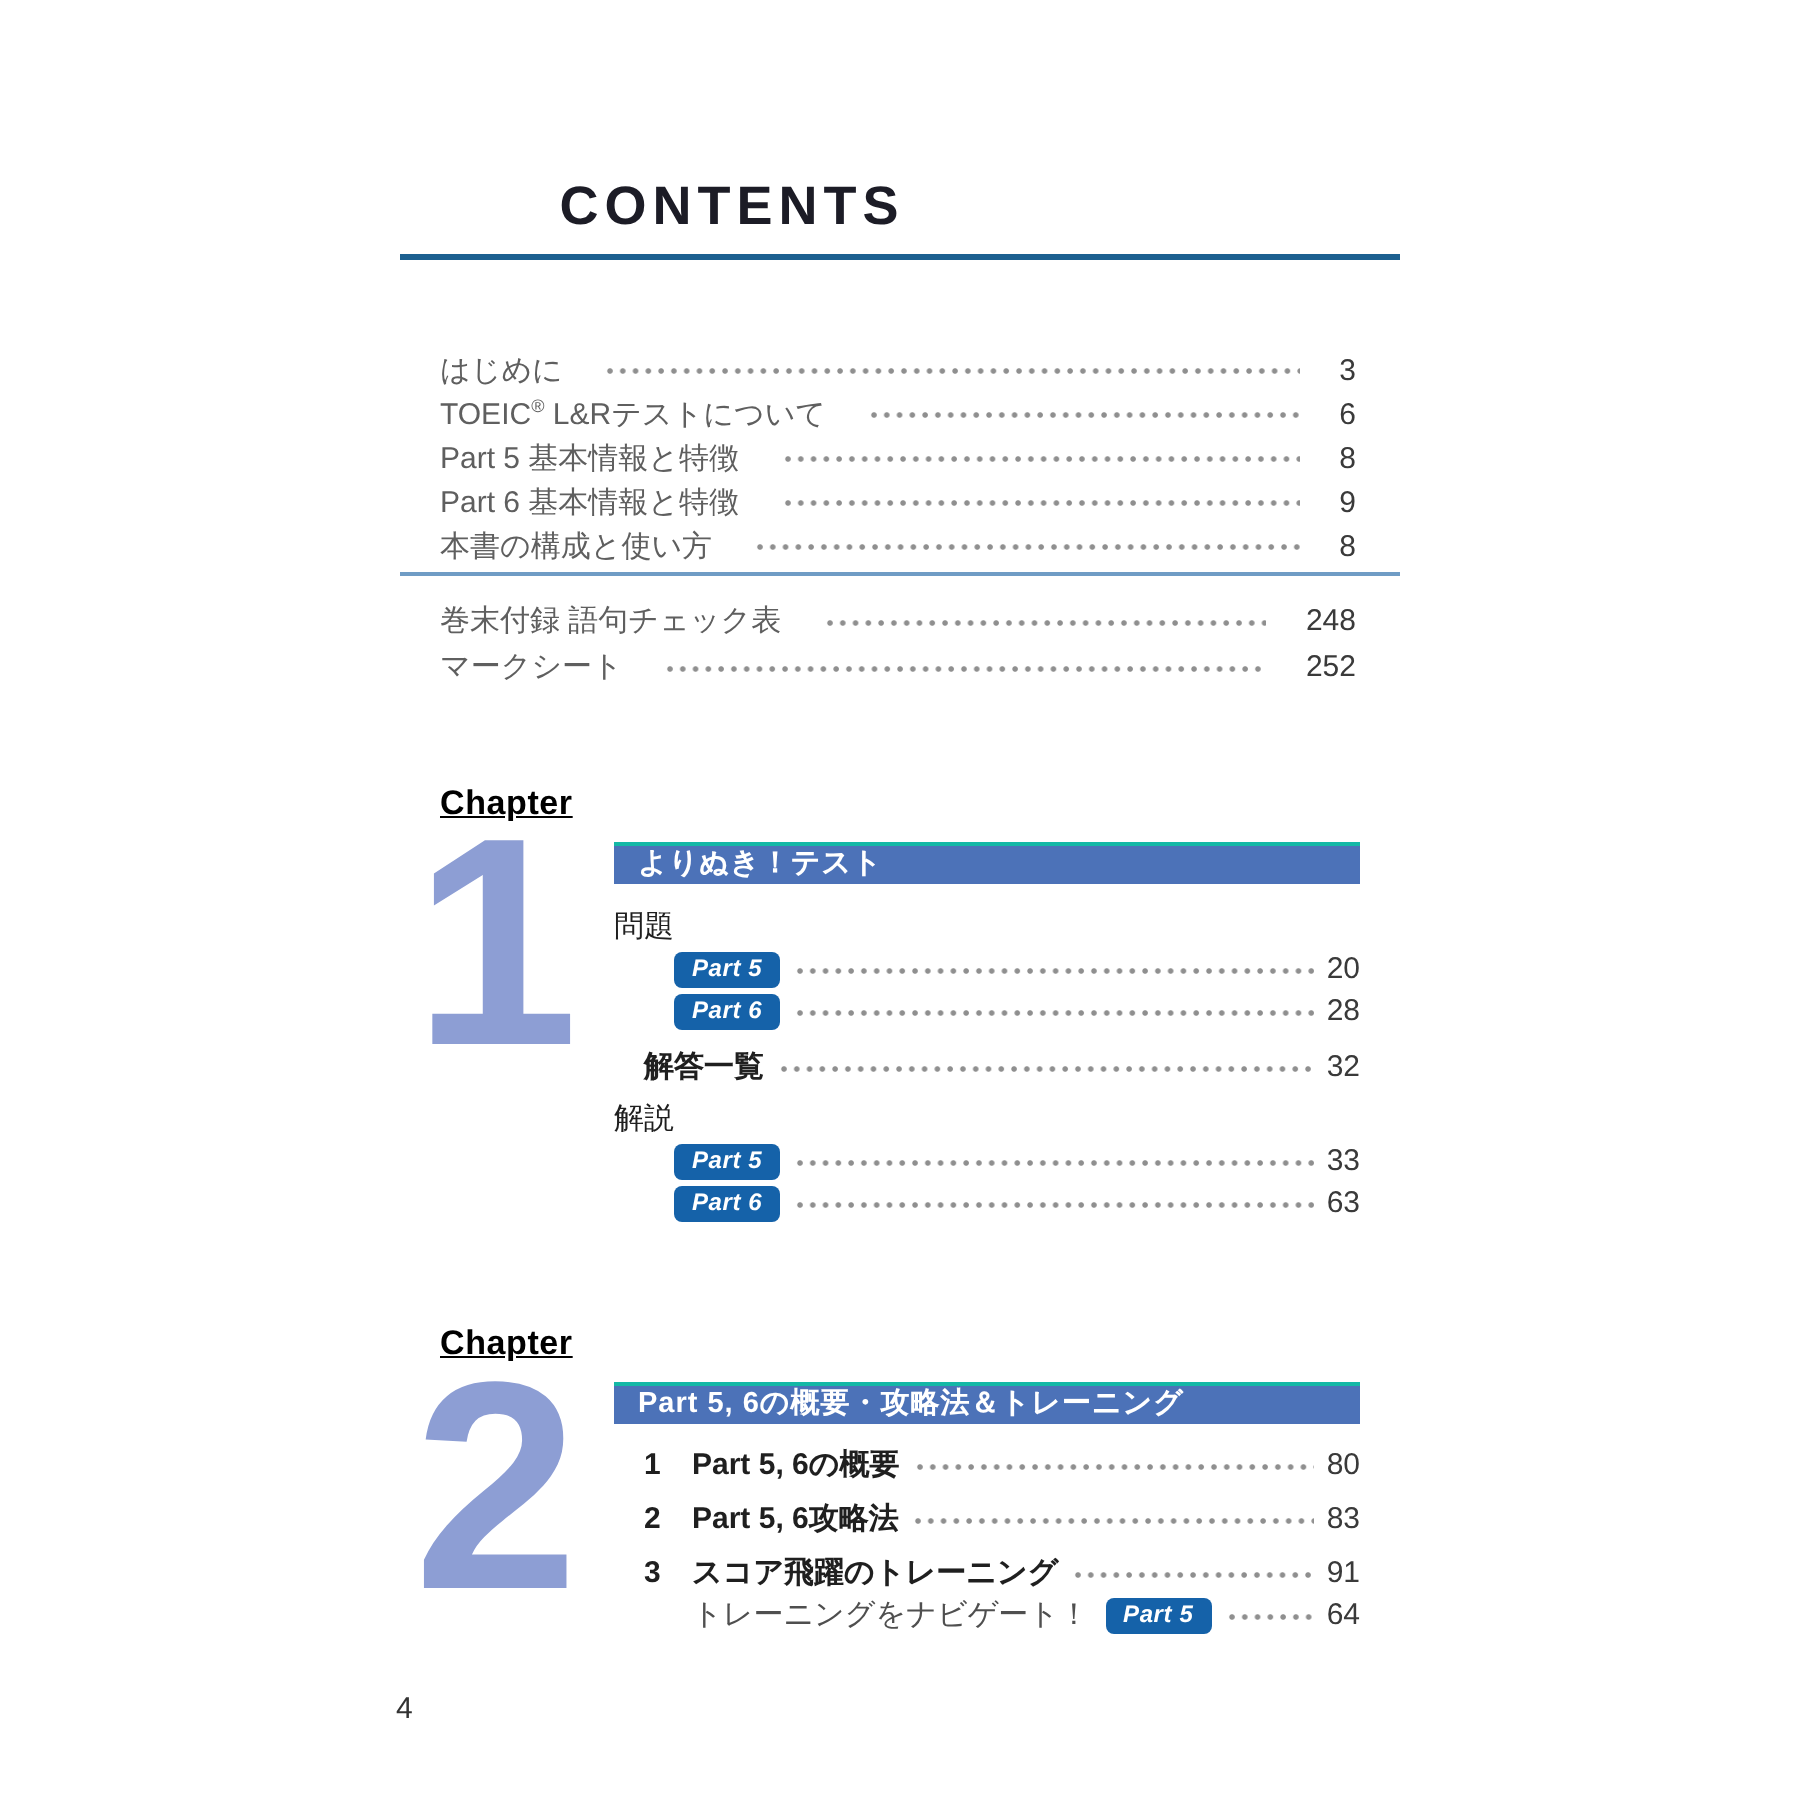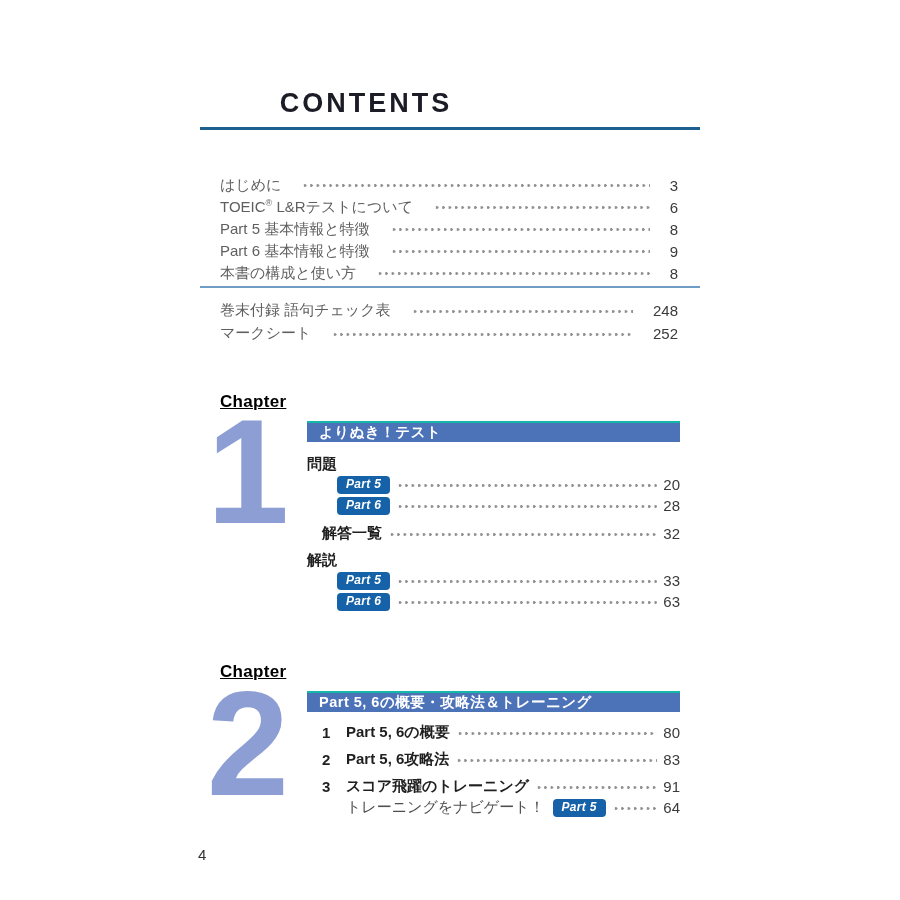--- a/index.html
+++ b/index.html
@@ -48,21 +48,21 @@
 
   .chapter-content { position:absolute; left:307px; width:373px; }
   .chapter-content.c1 { top:421px; }
   .chapter-content.c2 { top:691px; }
   .chapter-bar {
     height:19px; line-height:19px; padding-left:12px;
     background:#4c72b8; border-top:2px solid #14b8a6;
     color:#ffffff; font-size:14.5px; font-weight:700; letter-spacing:0.5px;
     white-space:nowrap;
   }
-  .ch-heading { margin-top:12px; height:20px; line-height:20px; font-size:15px; font-weight:700; color:#1f1f1f; }
+  .ch-heading { margin-top:12px; height:20px; line-height:20px; font-size:15px; font-weight:400; color:#1f1f1f; }
   .ch-row { display:flex; align-items:center; height:21px; font-size:15px;margin-left:15px; }
   .ch-row.indent { padding-left:15px; }
   .ch-row.gap { margin-top:7px; }
   .ch-row.numbered { height:21px; margin-bottom:6px; }
   .ch-row .num { width:24px; font-weight:700; color:#1f1f1f; flex:none; }
   .ch-row .lbl { font-weight:700; color:#1f1f1f; white-space:nowrap; }
   .ch-row .lbl-plain { font-weight:400; color:#4f4f4f; white-space:nowrap; margin-right:8px; }
   .ch-row.sub { padding-left:24px; }
   .badge {
     display:inline-block; flex:none; background:#1562a9; color:#ffffff;

